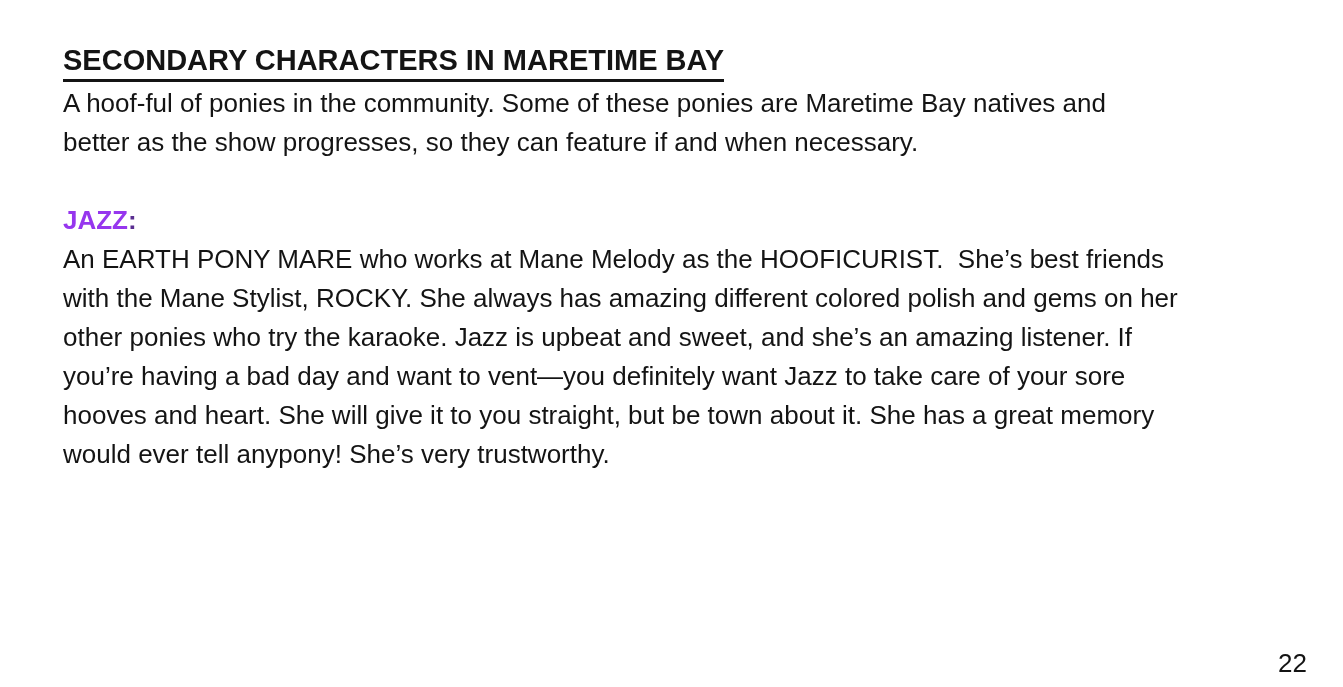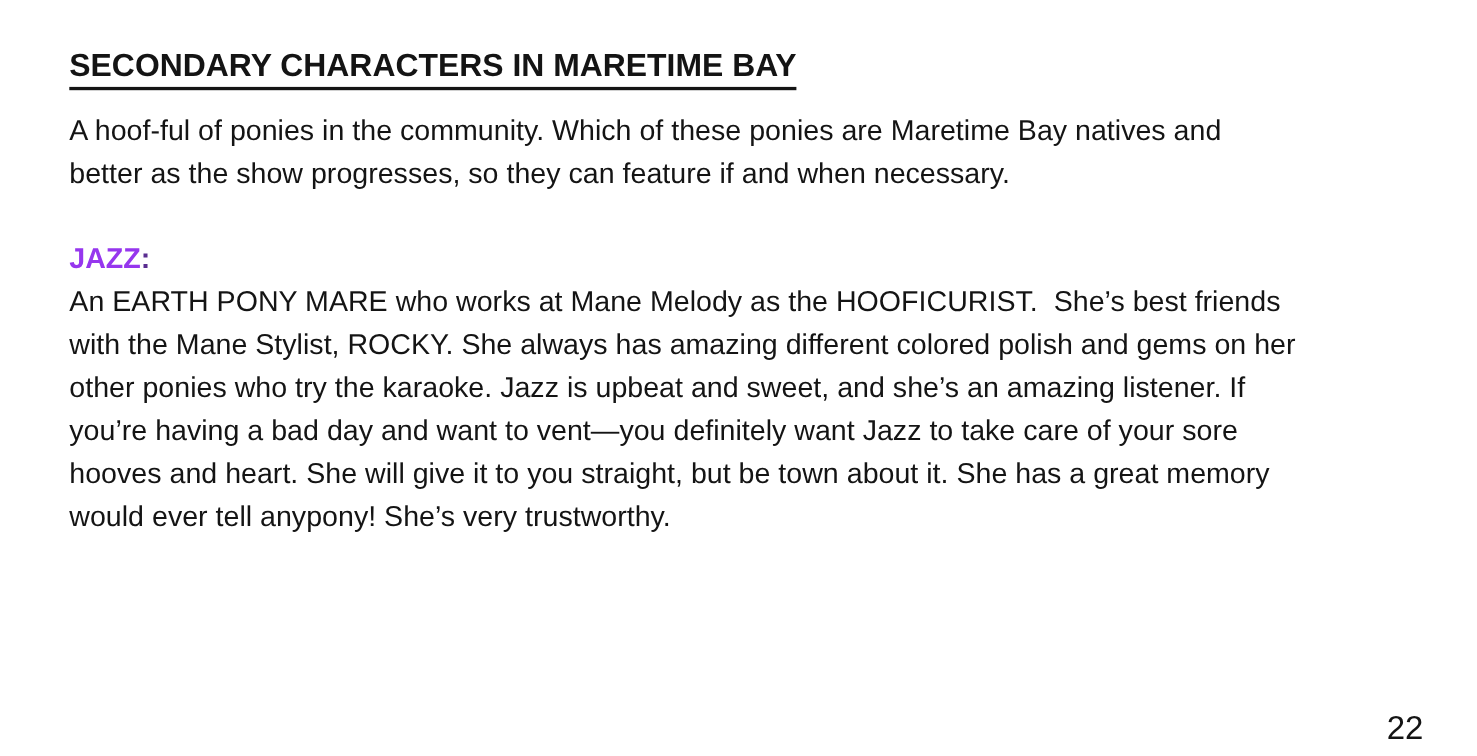--- a/index.html
+++ b/index.html
@@ -12,21 +12,21 @@
     width: 1343px;
     height: 687px;
     background: var(--page-bg, #ffffff);
     font-family: "Liberation Sans", "DejaVu Sans", sans-serif;
     color: var(--text-color, #141414);
     overflow: hidden;
     box-sizing: border-box;
     padding: 42px 40px 0 63px;
   }
   h1.section-heading {
-    margin: 0 0 17px 0;
+    margin: 0 0 2px 0;
     font-size: 29px;
     font-weight: bold;
     line-height: 36px;
     letter-spacing: 0px;
     color: var(--text-color, #141414);
   }
   h1.section-heading .underline {
     display: inline-block;
     border-bottom: 3px solid var(--text-color, #141414);
     padding-bottom: 1px;
@@ -50,36 +50,36 @@
   }
   .char-name {
     color: var(--char-name-color, #9636EE);
     text-align: center;
   }
   .char-colon {
     color: var(--char-colon-color, #5A2D90);
   }
   .page-number {
     position: absolute;
-    right: 49px;
+    right: 36px;
     bottom: 9px;
-    font-size: 30px;
+    font-size: 26px;
     line-height: 30px;
     color: var(--text-color, #141414);
   }
 </style>
 </head>
 <body>
 
 <div class="page">
 
   <h1 class="section-heading"><span class="underline">SECONDARY CHARACTERS IN MARETIME BAY</span></h1>
 
   <div class="para">
-    <div class="line">A hoof-ful of ponies in the community. Which of these ponies are Maretime Bay natives and</div>
+    <div class="line">A hoof-ful of ponies in the community. Some of these ponies are Maretime Bay natives and</div>
     <div class="line">better as the show progresses, so they can feature if and when necessary.</div>
   </div>
 
   <div class="spacer-line"></div>
 
   <div class="char-heading"><span class="char-name">JAZZ</span><span class="char-colon">:</span></div>
 
   <div class="para">
     <div class="line">An EARTH PONY MARE who works at Mane Melody as the HOOFICURIST.  She’s best friends</div>
     <div class="line">with the Mane Stylist, ROCKY. She always has amazing different colored polish and gems on her</div>

